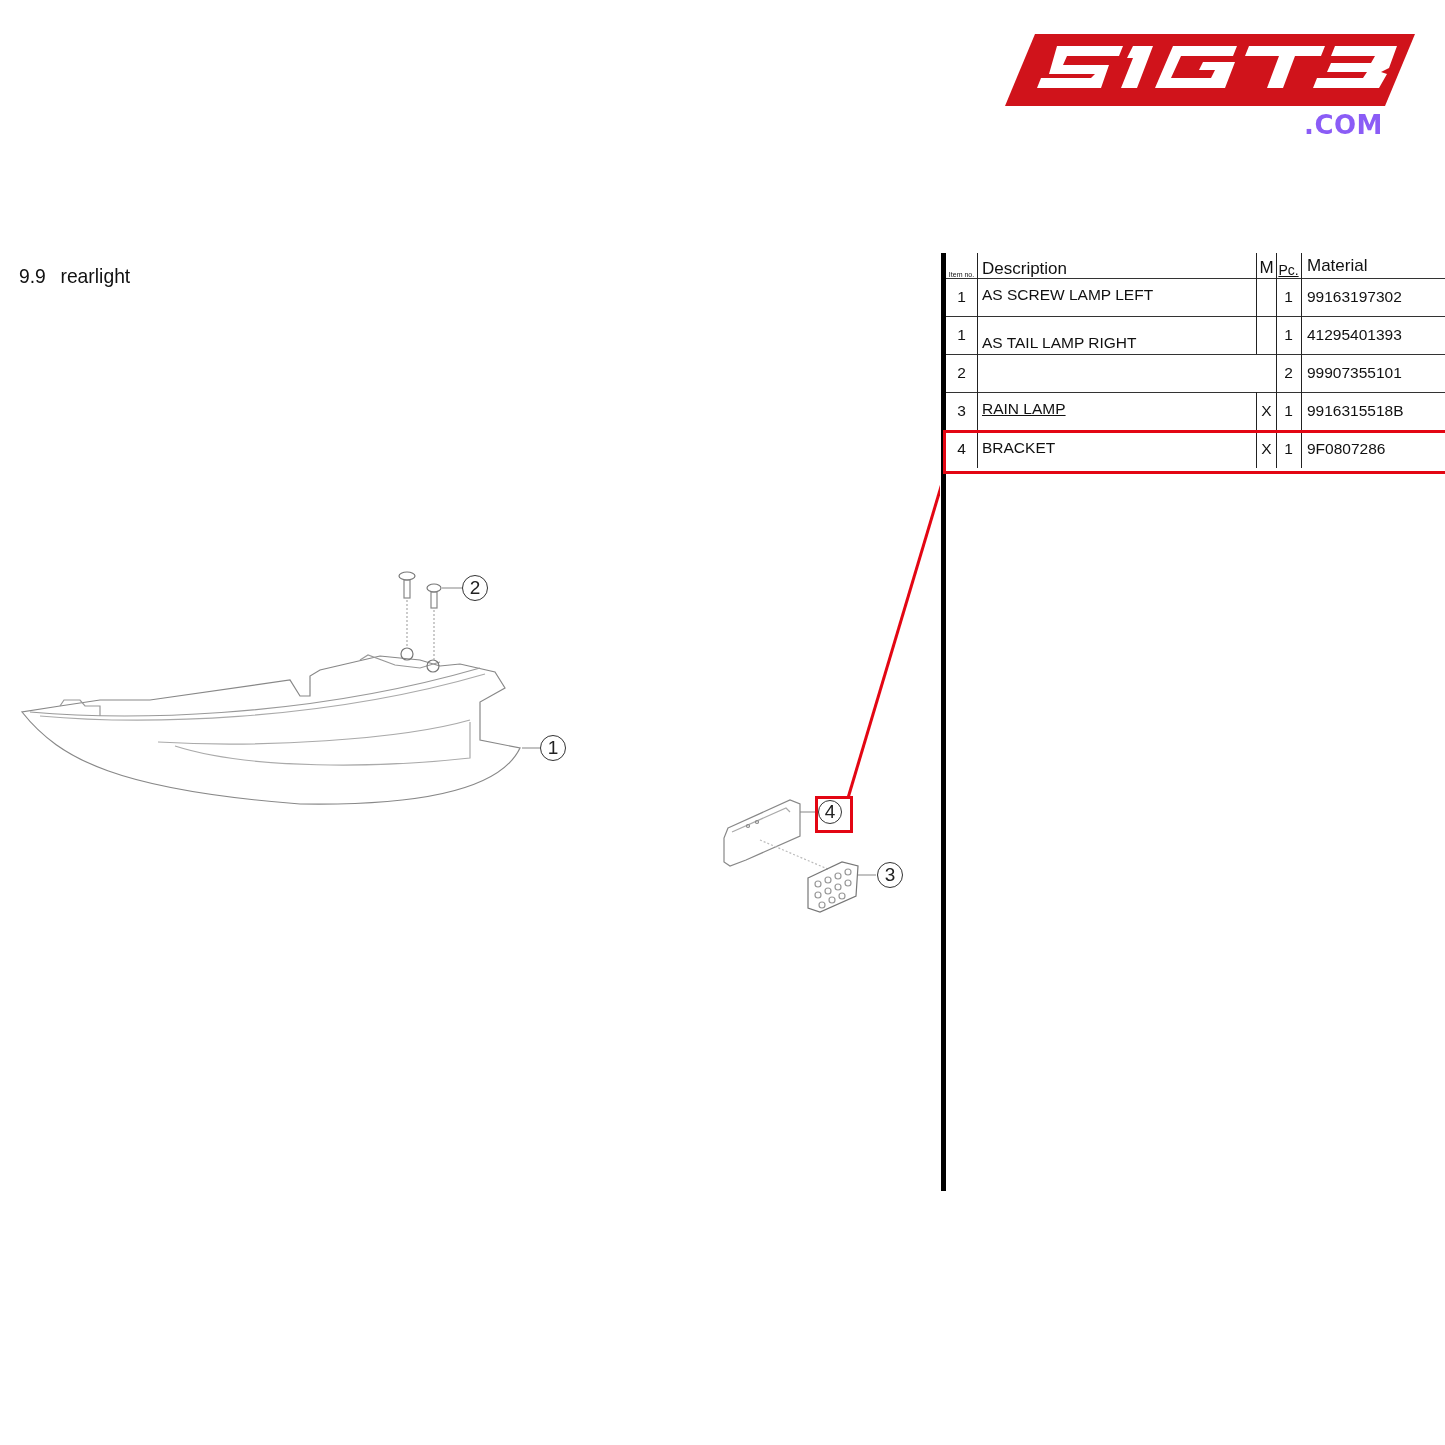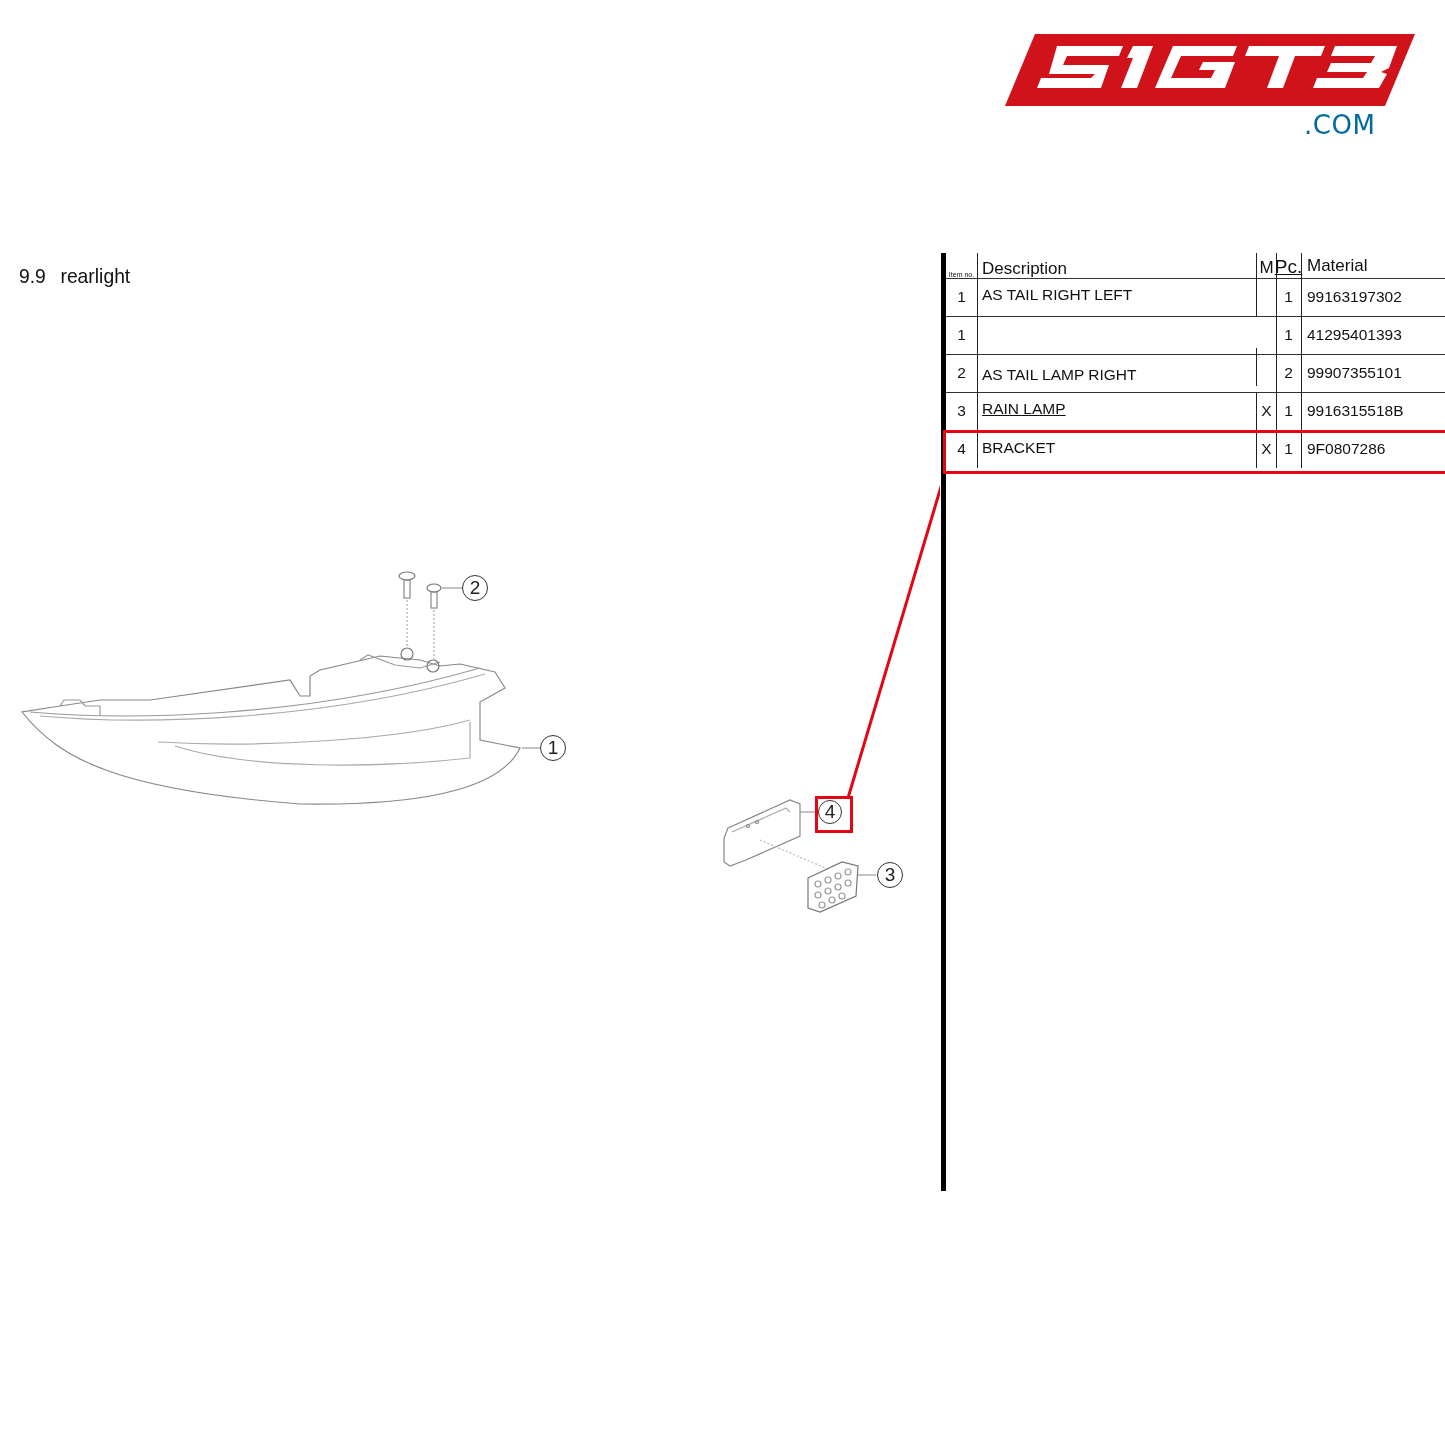--- a/index.html
+++ b/index.html
@@ -1,42 +1,42 @@
 <!DOCTYPE html>
 <html><head>
 <meta charset="utf-8">
 <style>
   html, body { margin:0; padding:0; background:#ffffff; }
   body { width:1445px; height:1445px; position:relative; overflow:hidden; font-family:"Liberation Sans", sans-serif; color:#111; }
   .abs { position:absolute; }
 
   
   #logo { left:1005px; top:34px; width:410px; height:72px; }
-  #logo-com { left:1304px; top:110px; font-size:26px; font-weight:normal; color:#0369a1; letter-spacing:0.5px; font-family:"DejaVu Sans", sans-serif; }
+  #logo-com { left:1304px; top:110px; font-size:26px; font-weight:bold; color:#8b5cf6; letter-spacing:0.5px; font-family:"DejaVu Sans", sans-serif; }
 
   
   #section-title { left:19px; top:264px; font-size:21px; color:#111; font-family:"Liberation Sans Narrow","Liberation Sans", sans-serif; transform:scaleX(0.92); transform-origin:left; }
   #section-title .num { margin-right:10px; }
 
   
   #divider { left:941px; top:253px; width:5px; height:938px; background:#000; }
 
   
   #parts-table { left:946px; top:253px; width:499px; }
   .trow { position:absolute; left:0; width:499px; border-bottom:1px solid #333; }
   .cell { position:absolute; top:0; height:100%; display:flex; align-items:center; font-size:15.5px; }
   .c-item { left:0; width:31px; justify-content:center; border-right:1.5px solid #222; }
   .c-desc { left:31px; width:280px; padding-left:5px; box-sizing:border-box; border-right:1.5px solid #222; line-height:15px; }
   .c-m { left:311px; width:19px; justify-content:center; border-right:1.5px solid #222; }
   .c-pc { left:330px; width:25px; justify-content:center; border-right:1.5px solid #222; }
   .c-mat { left:355px; width:124px; padding-left:6px; box-sizing:border-box;text-align:right; }
   .hdr .c-item { font-size:7px; }
   .hdr .c-desc, .hdr .c-mat { font-size:17px; }
   .hdr .c-m, .hdr .c-pc { font-size:17px; }
-  .hdr .c-pc { font-size:19px;text-decoration:underline; }
+  .hdr .c-pc { font-size:14px;text-decoration:underline; }
   .hdr .cell { align-items:flex-end; padding-bottom:2px; }
   .hdr .c-desc, .hdr .c-mat { padding-bottom:2px; }
 
   #highlight-row { left:943px; top:430px; width:499px; height:38px; border:3px solid #e30613; }
   #highlight-callout { left:815px; top:796px; width:32px; height:31px; border:3px solid #e30613; }
 
   .callout { position:absolute; width:26px; height:26px; border:1.6px solid #333; border-radius:50%; display:flex; align-items:center; justify-content:center; font-size:19px; color:#222; box-sizing:border-box; background:#fff; }
 </style>
 </head>
 <body>
@@ -137,29 +137,29 @@
   <div class="trow hdr" style="top:0;height:25px;">
     <div class="cell c-item">Item no.</div>
     <div class="cell c-desc">Description</div>
     <div class="cell c-m">M</div>
     <div class="cell c-pc">Pc.</div>
     <div class="cell c-mat">Material</div>
   </div>
 
   <div class="trow" style="top:25px;height:38px;">
     <div class="cell c-item">1</div>
-    <div class="cell c-desc" style="align-items:flex-start;padding-top:9px;">AS TAIL RIGHT LEFT</div>
+    <div class="cell c-desc" style="align-items:flex-start;padding-top:9px;">AS SCREW LAMP LEFT</div>
     <div class="cell c-m"></div>
     <div class="cell c-pc">1</div>
     <div class="cell c-mat">99163197302</div>
   </div>
 
   <div class="trow" style="top:63px;height:38px;">
     <div class="cell c-item">1</div>
-    <div class="cell c-desc" style="align-items:flex-start;padding-top:19px;margin-top:32px;">AS TAIL LAMP RIGHT</div>
+    <div class="cell c-desc" style="align-items:flex-start;padding-top:19px;">AS TAIL LAMP RIGHT</div>
     <div class="cell c-m"></div>
     <div class="cell c-pc">1</div>
     <div class="cell c-mat">41295401393</div>
   </div>
 
   <div class="trow" style="top:101px;height:38px;">
     <div class="cell c-item">2</div>
     <div class="cell c-m"></div>
     <div class="cell c-pc">2</div>
     <div class="cell c-mat">99907355101</div>

